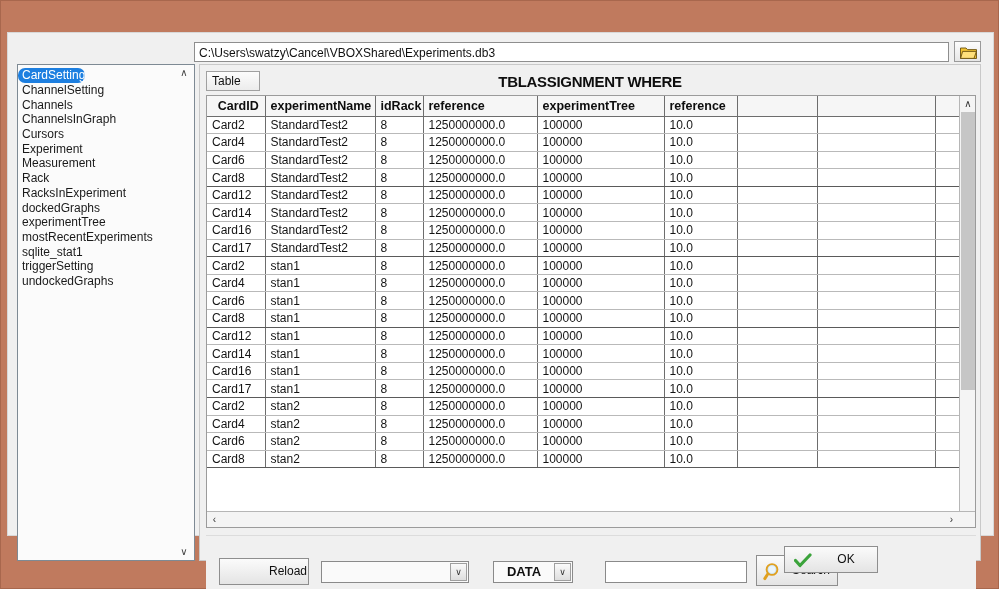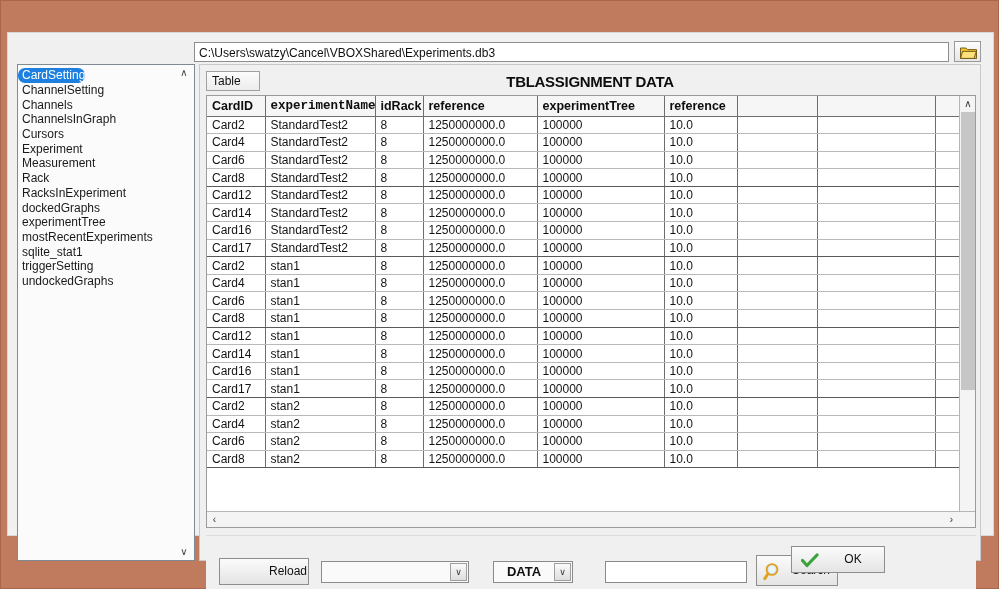--- a/index.html
+++ b/index.html
@@ -356,21 +356,21 @@
     text-align: center;
     font-size: 12px;
     color: #101010;
     font-family: "Liberation Sans", sans-serif;
   }
   #search-btn svg { position: absolute; left: 6px; top: 6px; }
 
   
   #footer {
     position: absolute;
-    left: 7px; top: 535px;
+    left: 0; top: 535px;
     width: 819px; height: 54px;
   }
   .footer-btn {
     position: absolute;
     top: 10px;
     width: 94px; height: 27px;
     background: linear-gradient(#fbfbfb, #e4e4e4);
     border: 1px solid #8e8e8e;
     cursor: pointer;
   }
@@ -406,28 +406,28 @@
 
     <div id="sidebar">
       <div id="sb-items"><div class="sb-item selected">CardSetting</div><div class="sb-item">ChannelSetting</div><div class="sb-item">Channels</div><div class="sb-item">ChannelsInGraph</div><div class="sb-item">Cursors</div><div class="sb-item">Experiment</div><div class="sb-item">Measurement</div><div class="sb-item">Rack</div><div class="sb-item">RacksInExperiment</div><div class="sb-item">dockedGraphs</div><div class="sb-item">experimentTree</div><div class="sb-item">mostRecentExperiments</div><div class="sb-item">sqlite_stat1</div><div class="sb-item">triggerSetting</div><div class="sb-item">undockedGraphs</div></div>
       <div id="sb-scroll-up">∧</div>
       <div id="sb-scroll-down">∨</div>
     </div>
 
     <div id="right-frame">
 
       <div id="table-tab">Table</div>
-      <div id="table-title">TBLASSIGNMENT DATA</div>
+      <div id="table-title">TBLASSIGNMENT WHERE</div>
 
       <div id="grid-wrap">
         <table class="grid">
           <thead>
             <tr id="grid-header-row">
-                <th style="width: 58px;">CardID</th>
-                <th style="width: 110px; font-family: Liberation Mono, monospace;">experimentName</th>
+                <th style="width: 58px; text-align: center;">CardID</th>
+                <th style="width: 110px;">experimentName</th>
                 <th style="width: 48px;">idRack</th>
                 <th style="width: 114px;">reference</th>
                 <th style="width: 127px;">experimentTree</th>
                 <th style="width: 73px;">reference</th>
                 <th style="width: 80px;"></th>
                 <th style="width: 118px;"></th>
                 <th style="width: 60px;"></th>
               </tr>
           </thead>
           <tbody id="grid-body">

